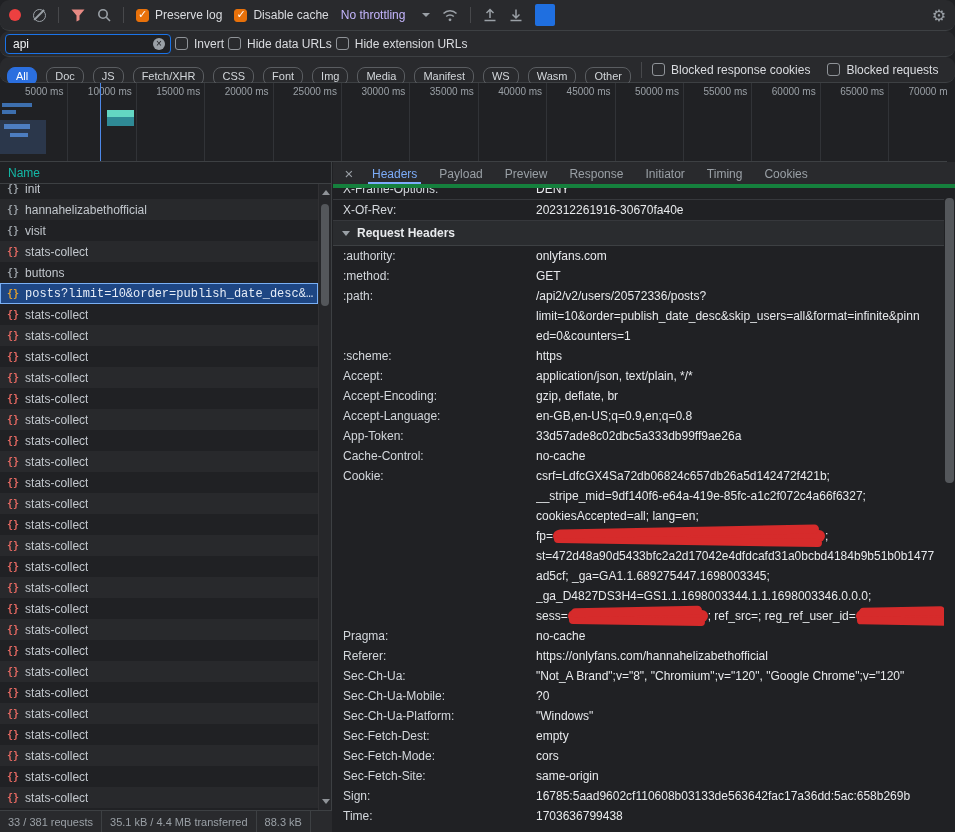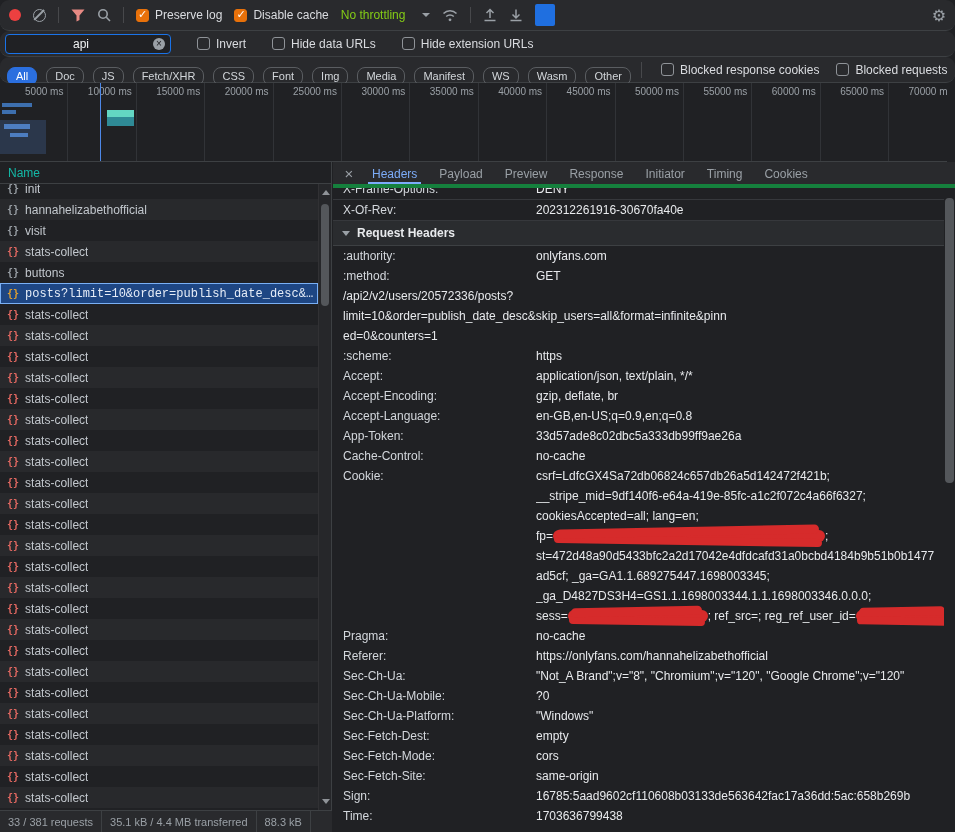--- a/index.html
+++ b/index.html
@@ -3,33 +3,33 @@
 <meta charset="utf-8">
 <style>
   * { margin:0; padding:0; box-sizing:border-box; }
   html,body { width:955px; height:832px; overflow:hidden; background:#202124; }
   body { font-family:"Liberation Sans","DejaVu Sans",sans-serif; font-size:12px; color:#e8eaed; }
   .devtools { position:absolute; inset:0; width:955px; height:832px; background:#202124; }
 
   
   .tb { position:absolute; left:0; right:0; display:flex; align-items:center; background:#292a2d; border-bottom:1px solid #3d4043;border-radius:9px; }
   .tb1 { top:0; height:31px; gap:12px; padding:0 9px; }
-  .tb2 { top:31px; height:26px; gap:26px; padding:0 5px;text-align:center; }
+  .tb2 { top:31px; height:26px; gap:4px; padding:0 5px; }
   .tb3 { top:57px; height:26px; gap:10px; padding:0 7px; }
   .sep { width:1px; height:16px; background:#47484b; flex:none; }
   .icon-record { width:12px; height:12px; border-radius:50%; background:#ec4040; flex:none; }
   .icon-block { width:13px; height:13px; border:1.6px solid #9aa0a6; border-radius:50%; position:relative; flex:none; }
   .icon-block::after { content:""; position:absolute; width:14px; height:1.6px; background:#9aa0a6; left:-2px; top:4.6px; transform:rotate(-45deg); }
   .svgicon { display:flex; align-items:center; flex:none; }
   .cbg { display:flex; align-items:center; gap:6px; flex:none; }
   .cb { width:13px; height:13px; border:1.5px solid #8f9398; border-radius:3px; position:relative; flex:none; background:transparent; }
   .cb.checked { background:#e8710a; border-color:#e8710a; }
   .cb.checked::after { content:"\2713"; position:absolute; left:1px; top:-2px; font-size:11px; font-weight:bold; color:#fff; }
   .cb-label { color:#dadce0; white-space:nowrap; }
-  .throttle { display:flex; align-items:center; gap:17px; color:#84cc16; flex:none; }
+  .throttle { display:flex; align-items:center; gap:17px; color:#c4b5fd; flex:none; }
   .caret { width:0; height:0; border-left:4px solid transparent; border-right:4px solid transparent; border-top:4.5px solid #9aa0a6; }
   .blue-focus { width:20px; height:22px; background:#1f6fe0; border-radius:2px; flex:none; }
   .gear { margin-left:auto; flex:none; }
   .gear::before { content:"\2699"; font-size:16px; color:#9aa0a6; }
 
   .filter-input { display:flex; align-items:center; width:166px; height:20px; background:#202124; border:1px solid #1a73e8; border-radius:4px; padding:0 5px 0 7px; gap:4px; flex:none; }
   .filter-text { flex:1; color:#f1f3f4; }
   .input-clear { width:12px; height:12px; border-radius:50%; background:#9aa0a6; color:#202124; font-size:10px; line-height:11px; text-align:center; flex:none; }
   .input-clear::before { content:"\00D7"; }
 
@@ -175,21 +175,21 @@
         <span class="chip">CSS</span>
         <span class="chip">Font</span>
         <span class="chip">Img</span>
         <span class="chip">Media</span>
         <span class="chip">Manifest</span>
         <span class="chip">WS</span>
         <span class="chip">Wasm</span>
         <span class="chip">Other</span>
       </span>
     <span class="sep"></span>
-    <span class="chips" style="gap:17px;margin-left:9px;">
+    <span class="chips" style="gap:17px;">
         <span class="cbg">
           <span class="cb"></span>
           <span class="cb-label">Blocked response cookies</span>
         </span>
         <span class="cbg">
           <span class="cb"></span>
           <span class="cb-label">Blocked requests</span>
         </span>
       </span>
   </div>
@@ -399,20 +399,21 @@
               <div class="hline"><span>onlyfans.com</span></div>
             </div>
           </div>
           <div class="hdr-row">
             <div class="hdr-name">:method:</div>
             <div class="hdr-val">
               <div class="hline"><span>GET</span></div>
             </div>
           </div>
           <div class="hdr-row">
+            <div class="hdr-name">:path:</div>
             <div class="hdr-val">
               <div class="hline"><span>/api2/v2/users/20572336/posts?</span></div>
               <div class="hline"><span>limit=10&amp;order=publish_date_desc&amp;skip_users=all&amp;format=infinite&amp;pinn</span></div>
               <div class="hline"><span>ed=0&amp;counters=1</span></div>
             </div>
           </div>
           <div class="hdr-row">
             <div class="hdr-name">:scheme:</div>
             <div class="hdr-val">
               <div class="hline"><span>https</span></div>

